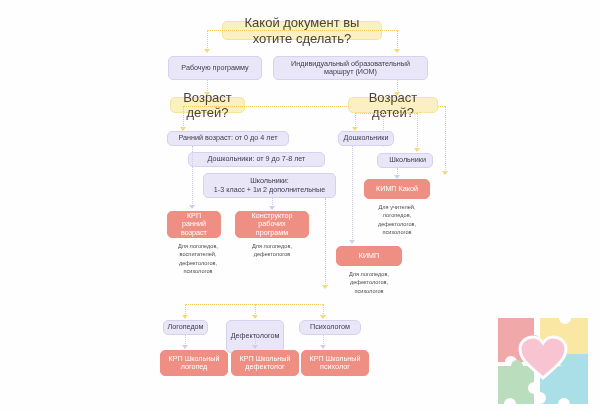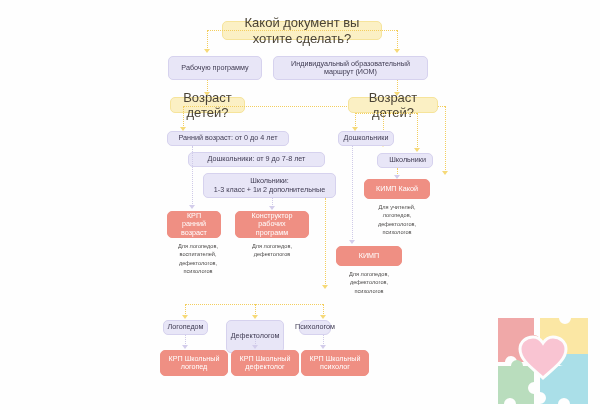--- a/index.html
+++ b/index.html
@@ -204,21 +204,21 @@
   <div class="arrow y" style="left:252px; top:315px;"></div>
   <div class="vline y" style="left:323px; top:304px; height:12px;"></div>
   <div class="arrow y" style="left:320px; top:315px;"></div>
 
   <div class="node opt" style="left:163px; top:320px; width:45px; height:15px;">
     <span>Логопедом</span>
   </div>
   <div class="node opt" style="left:226px; top:320px; width:58px; height:33px;text-align:right;">
     <span>Дефектологом</span>
   </div>
-  <div class="node opt" style="left:299px; top:320px; width:32px; height:15px;border-radius:6px;">
+  <div class="node opt" style="left:299px; top:320px; width:62px; height:15px;border-radius:6px;">
     <span>Психологом</span>
   </div>
 
   <div class="vline p" style="left:185px; top:335px; height:11px;"></div>
   <div class="arrow p" style="left:182px; top:345px;"></div>
   <div class="vline p" style="left:255px; top:335px; height:11px;"></div>
   <div class="arrow p" style="left:252px; top:345px;"></div>
   <div class="vline p" style="left:323px; top:335px; height:11px;"></div>
   <div class="arrow p" style="left:320px; top:345px;"></div>
 

